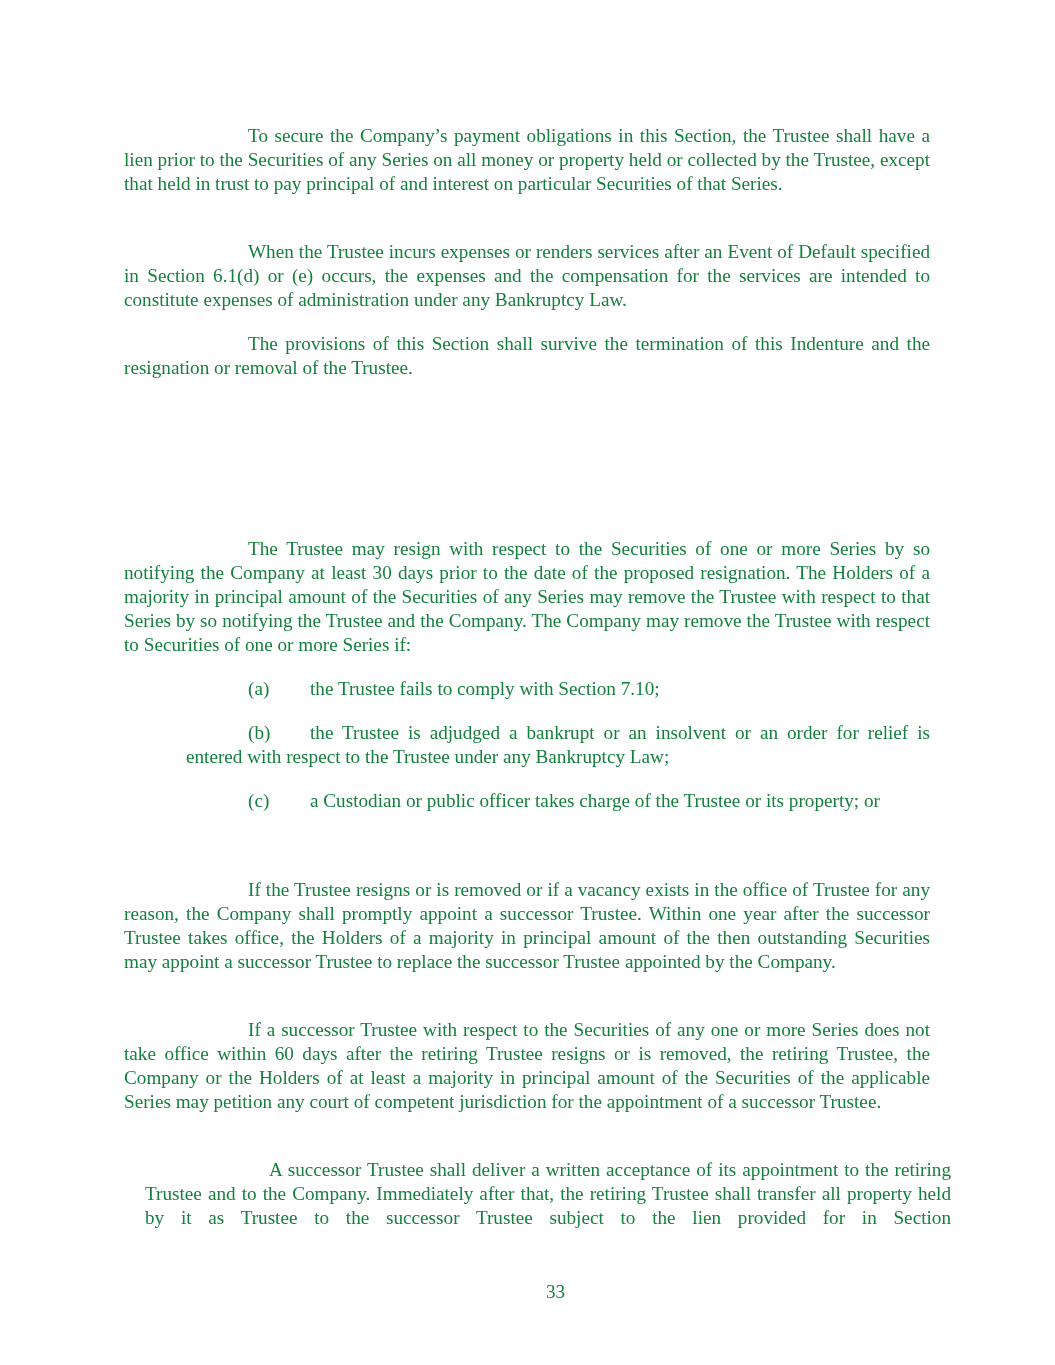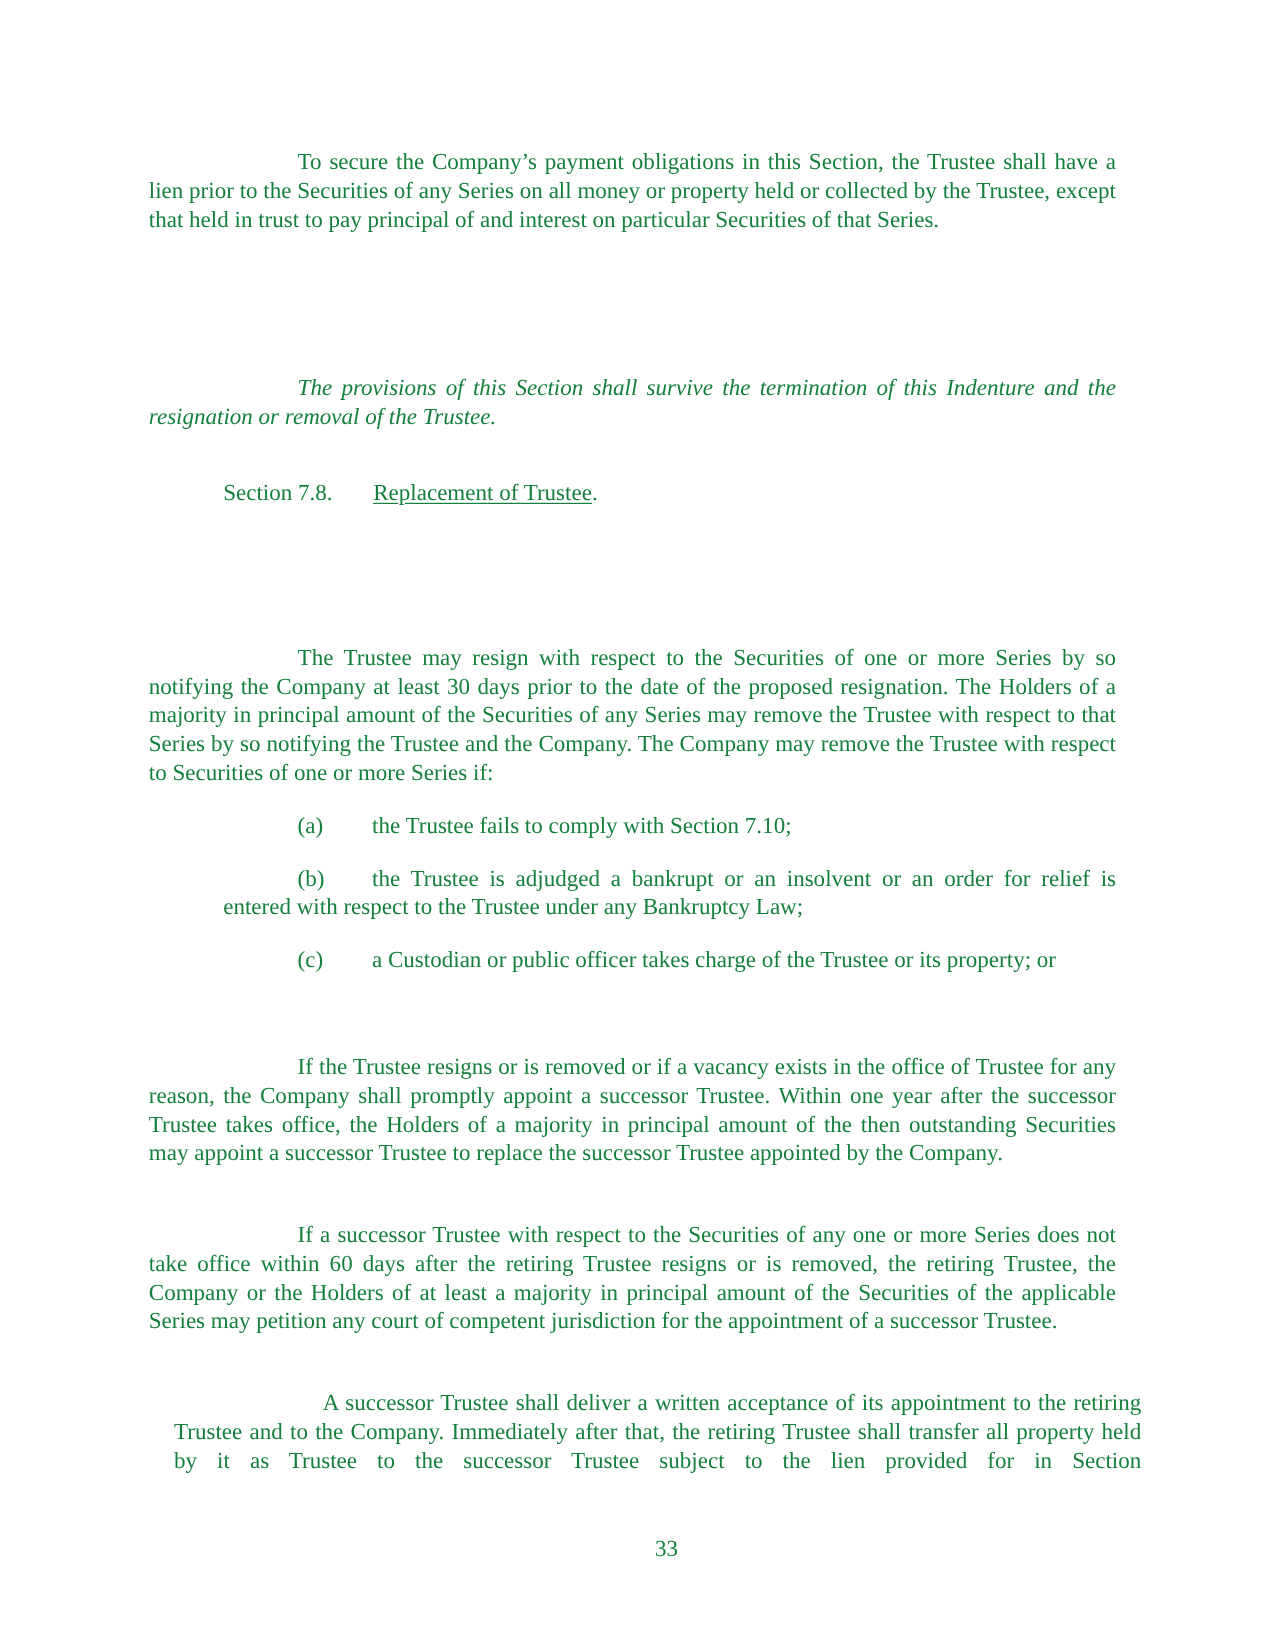--- a/index.html
+++ b/index.html
@@ -33,24 +33,24 @@
       text-align: center; line-height: 24px; padding-left: 28px;
     }
   </style>
 </head>
 <body>
 
 <div class="page">
 
   <p class="para indent" style="top:124px;">To secure the Company’s payment obligations in this Section, the Trustee shall have a lien prior to the Securities of any Series on all money or property held or collected by the Trustee, except that held in trust to pay principal of and interest on particular Securities of that Series.</p>
 
+  <p class="para indent" style="top:240px;">When the Trustee incurs expenses or renders services after an Event of Default specified in Section 6.1(d) or (e) occurs, the expenses and the compensation for the services are intended to constitute expenses of administration under any Bankruptcy Law.</p>
 
-  <p class="para indent" style="top:312px;font-style:italic;">The provisions of this Section shall survive the termination of this Indenture and the resignation or removal of the Trustee.</p>
+  <p class="para indent" style="top:332px;">The provisions of this Section shall survive the termination of this Indenture and the resignation or removal of the Trustee.</p>
 
-  <p class="section-heading"><span class="num">Section 7.8.</span><span class="title">Replacement of Trustee</span><span>.</span></p>
 
 
   <p class="para indent" style="top:537px;">The Trustee may resign with respect to the Securities of one or more Series by so notifying the Company at least 30 days prior to the date of the proposed resignation.  The Holders of a majority in principal amount of the Securities of any Series may remove the Trustee with respect to that Series by so notifying the Trustee and the Company.  The Company may remove the Trustee with respect to Securities of one or more Series if:</p>
 
   <p class="item" style="top:677px; left:248px; width:682px;"><span class="lbl">(a)</span><span>the Trustee fails to comply with Section 7.10;</span></p>
 
   <p class="item" style="top:789px; left:248px; width:700px;"><span class="lbl">(c)</span><span>a Custodian or public officer takes charge of the Trustee or its property; or</span></p>
 
   <p class="item justify first-indent" style="top:721px;"><span class="lbl">(b)</span><span>the Trustee is adjudged a bankrupt or an insolvent or an order for relief is entered with respect to the Trustee under any Bankruptcy Law;</span></p>
 

